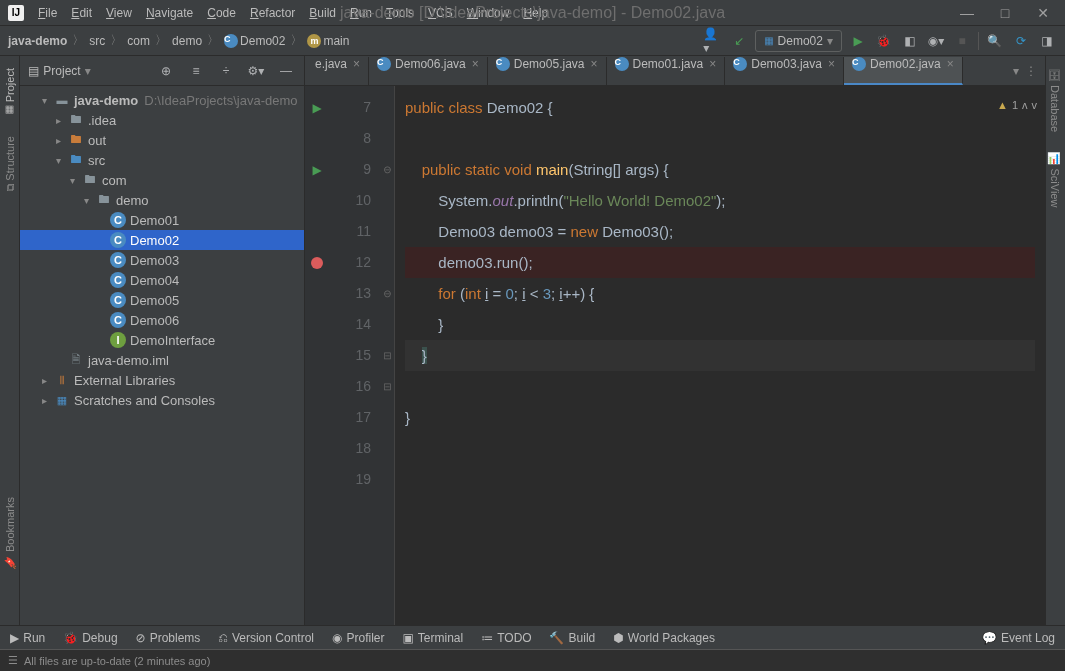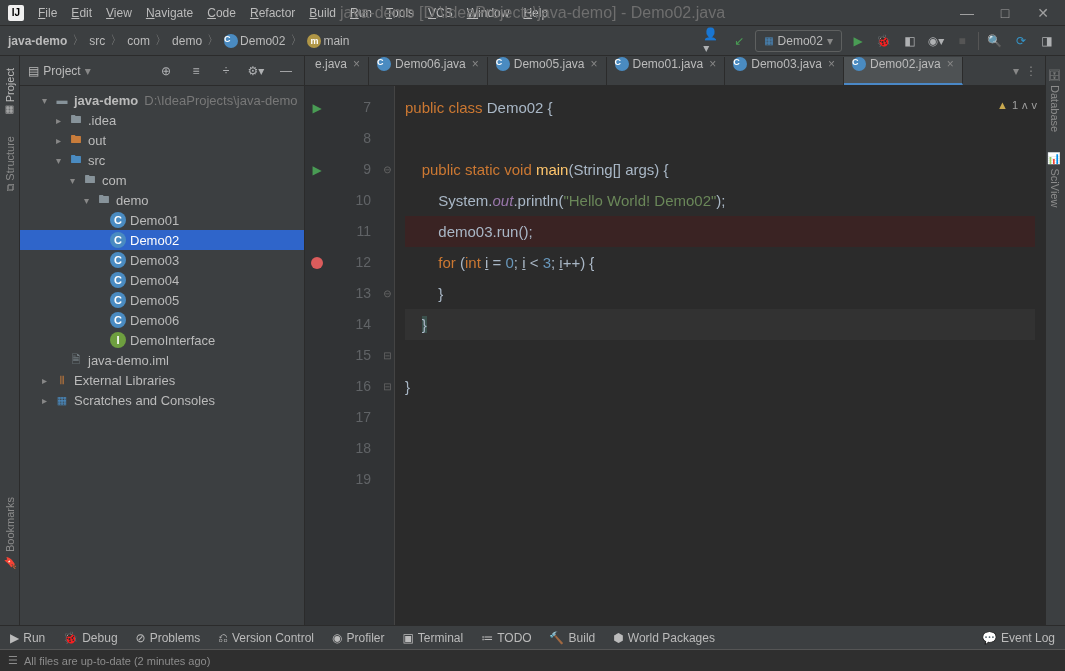--- a/index.html
+++ b/index.html
@@ -334,20 +334,21 @@
         <div class="warn-badge">
           <span class="tri">▲</span>
           <span>1</span>
           <span>ʌ</span>
           <span>v</span>
         </div>
       <div class="line"><span class="kw">public</span> <span class="kw">class</span> <span class="cls">Demo02</span> {</div>
           <div class="line"></div>
           <div class="line">    <span class="kw">public</span> <span class="kw">static</span> <span class="kw">void</span> <span class="m">main</span>(String[] args) {</div>
           <div class="line">        System.<span class="field">out</span>.println(<span class="str">"Hello World! Demo02"</span>);</div>
+          <div class="line">        Demo03 demo03 = <span class="kw">new</span> Demo03();</div>
           <div class="line bp-line">        demo03.run();</div>
           <div class="line">        <span class="kw">for</span> (<span class="kw">int</span> <u>i</u> = <span class="num">0</span>; <u>i</u> &lt; <span class="num">3</span>; <u>i</u>++) {</div>
           <div class="line">        }</div>
           <div class="line caret-line">    <span style="background:#3b514d">}</span></div>
           <div class="line"></div>
           <div class="line">}</div>
           <div class="line"></div>
         </div>
     </div>
   </div>

